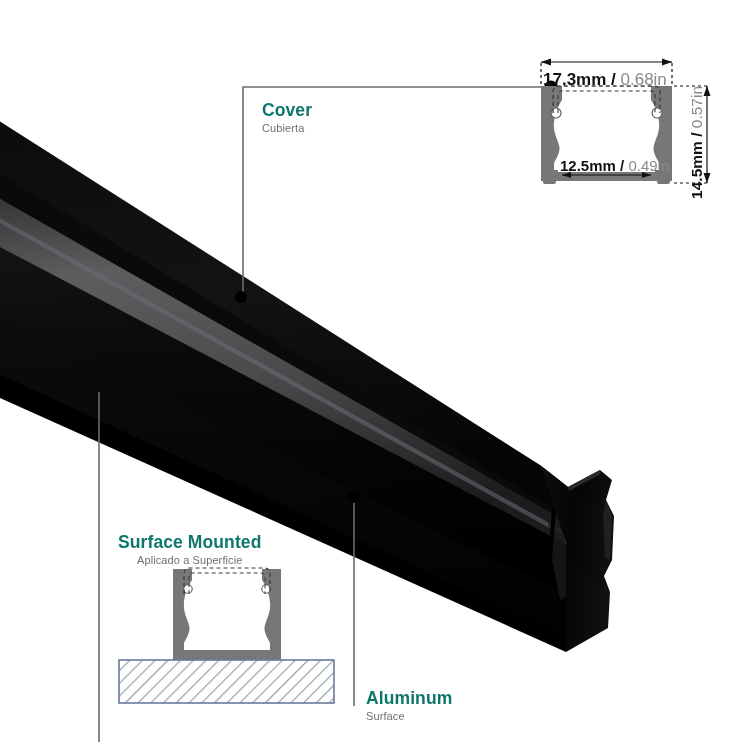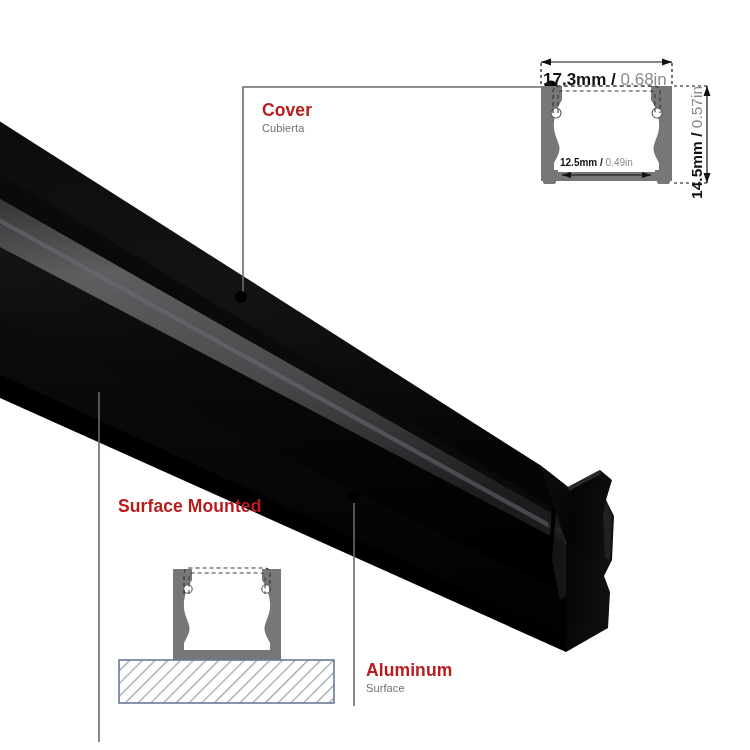--- a/index.html
+++ b/index.html
@@ -6,39 +6,39 @@
   body{
     width:750px;height:750px;position:relative;overflow:hidden;
     background:#ffffff;
     font-family:"Liberation Sans", sans-serif;
   }
   #stage{position:absolute;left:0;top:0;width:750px;height:750px;}
   svg.layer{position:absolute;left:0;top:0;width:750px;height:750px;}
 
   .callout{position:absolute;}
   .callout .en{
-    font-size:17.5px;font-weight:bold;color:#b91c1c;
+    font-size:17.5px;font-weight:bold;color:#0f766e;
     letter-spacing:.1px;line-height:1.15;white-space:nowrap;
   }
   .callout .es{
     font-size:11px;font-weight:normal;color:#6f6f6f;
     letter-spacing:.1px;line-height:1.22;white-space:nowrap;margin-top:2px;
   }
 
   #callout-cover{left:262px;top:100px;}
-  #callout-surface{left:118px;top:496px;text-align:center;}
-  #callout-aluminum{left:366px;top:660px;}
+  #callout-surface{left:118px;top:532px;text-align:center;}
+  #callout-aluminum{left:366px;top:688px;}
 
   .dimlabel{position:absolute;white-space:nowrap;}
   .dimlabel .mm{font-weight:bold;color:#111111;}
   .dimlabel .slash{font-weight:bold;color:#111111;}
   .dimlabel .inch{font-weight:normal;color:#8a8a8a;}
 
   #dim-width{left:543px;top:38px;font-size:17px;margin-top:32px;}
-  #dim-inner{left:560px;top:157px;font-size:10px;}
+  #dim-inner{left:560px;top:157px;font-size:15px;}
   #dim-height{
     left:688px;top:86px;font-size:15.5px;
     transform-origin:0 0;transform:rotate(-90deg) translate(-100%,0);
   }
 </style>
 </head>
 <body>
 
 <div id="stage">
 
@@ -234,20 +234,21 @@
     </g>
   </svg>
 
   <div class="callout" id="callout-cover">
     <div class="en">Cover</div>
     <div class="es">Cubierta</div>
   </div>
 
   <div class="callout" id="callout-surface">
     <div class="en">Surface Mounted</div>
+    <div class="es">Aplicado a Superficie</div>
   </div>
 
   <div class="callout" id="callout-aluminum">
     <div class="en">Aluminum</div>
     <div class="es">Surface</div>
   </div>
 
   <div class="dimlabel" id="dim-width">
     <span class="mm">17.3mm</span><span class="slash"> / </span><span class="inch">0.68in</span>
   </div>

